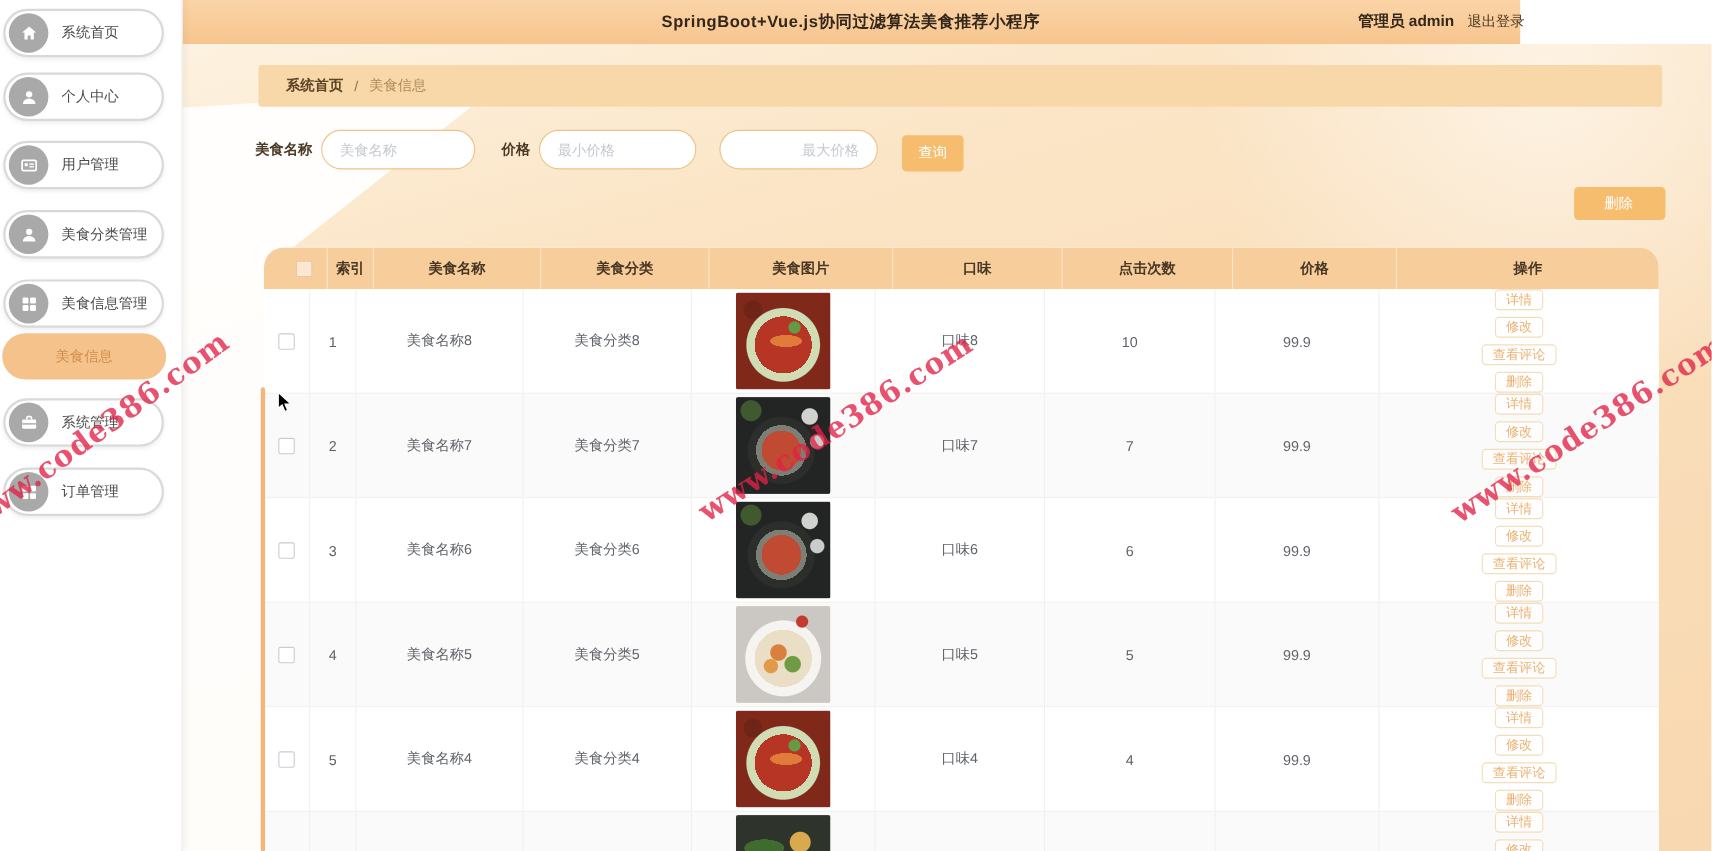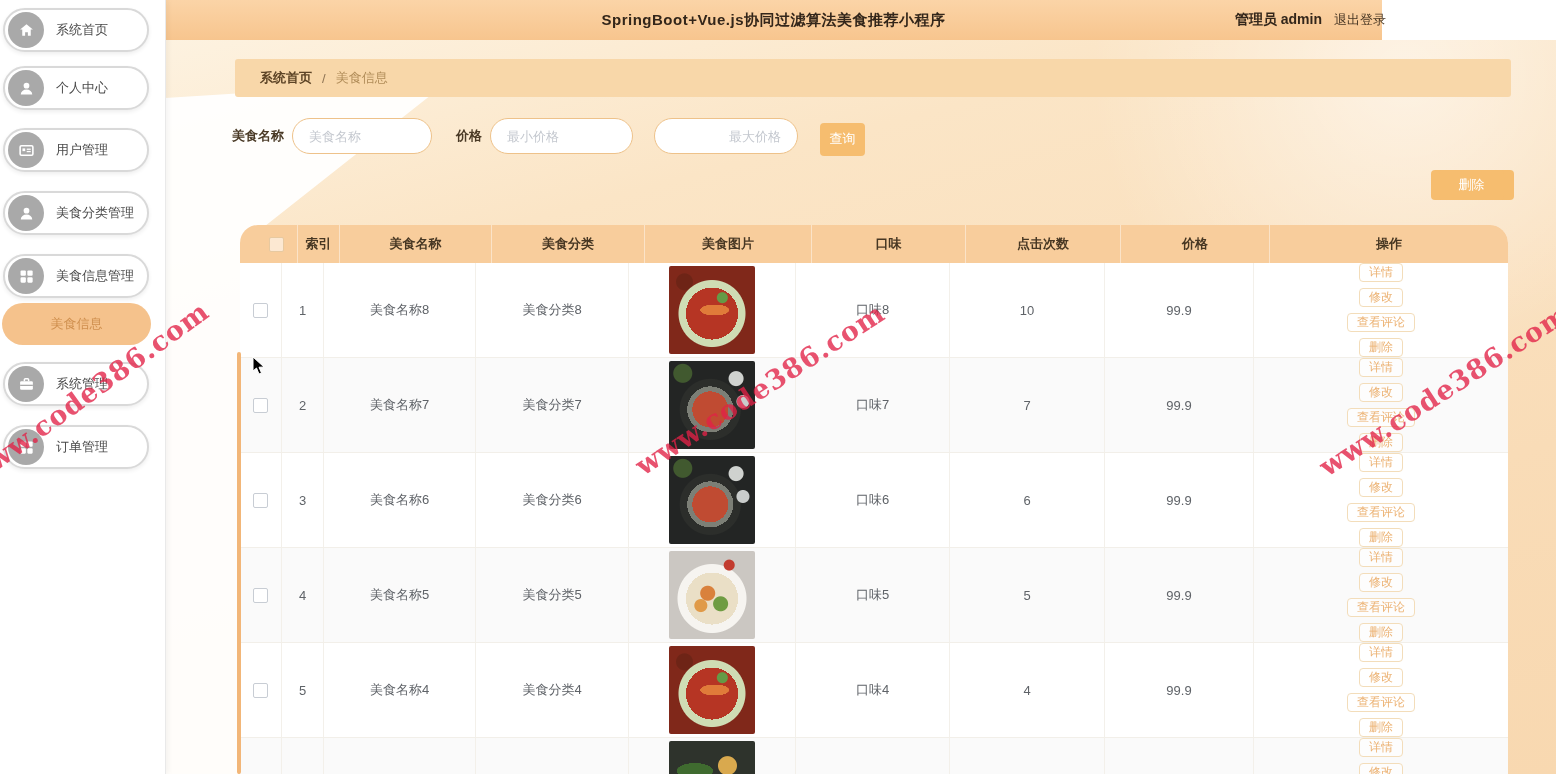--- a/index.html
+++ b/index.html
@@ -77,21 +77,21 @@
     font-family:"Liberation Sans",sans-serif;
   }
   .s-input::placeholder{color:#c4c8cf;}
   .in-name{width:140px;margin-left:8px;margin-right:24px;}
   .in-min{width:143px;margin-left:8px;margin-right:21px;}
   .in-max{width:144px;margin-right:22px;text-align:right;}
   .btn{
     background:#f6bd6f;color:#fff;border:none;border-radius:4px;font-size:13px;
     cursor:pointer;font-family:"Liberation Sans",sans-serif;
   }
-  .btn-query{width:45px;height:33px;margin-top:6px;}
+  .btn-query{width:56px;height:33px;margin-top:6px;}
   .btn-add{position:absolute;left:1431px;top:170px;width:83px;height:30px;z-index:5;}
   .btn-del{position:absolute;left:1439px;top:170px;width:65px;height:30px;z-index:5;}
   
   .table{
     position:absolute;left:240px;top:225px;width:1268px;height:549px;background:#fff;
     border-radius:18px 18px 0 0;overflow:hidden;z-index:5;font-size:13px;
   }
   .thead{
     height:38px;background:#f8cd9c;display:flex;align-items:stretch;
     font-weight:bold;color:#473723;padding-left:16px;

